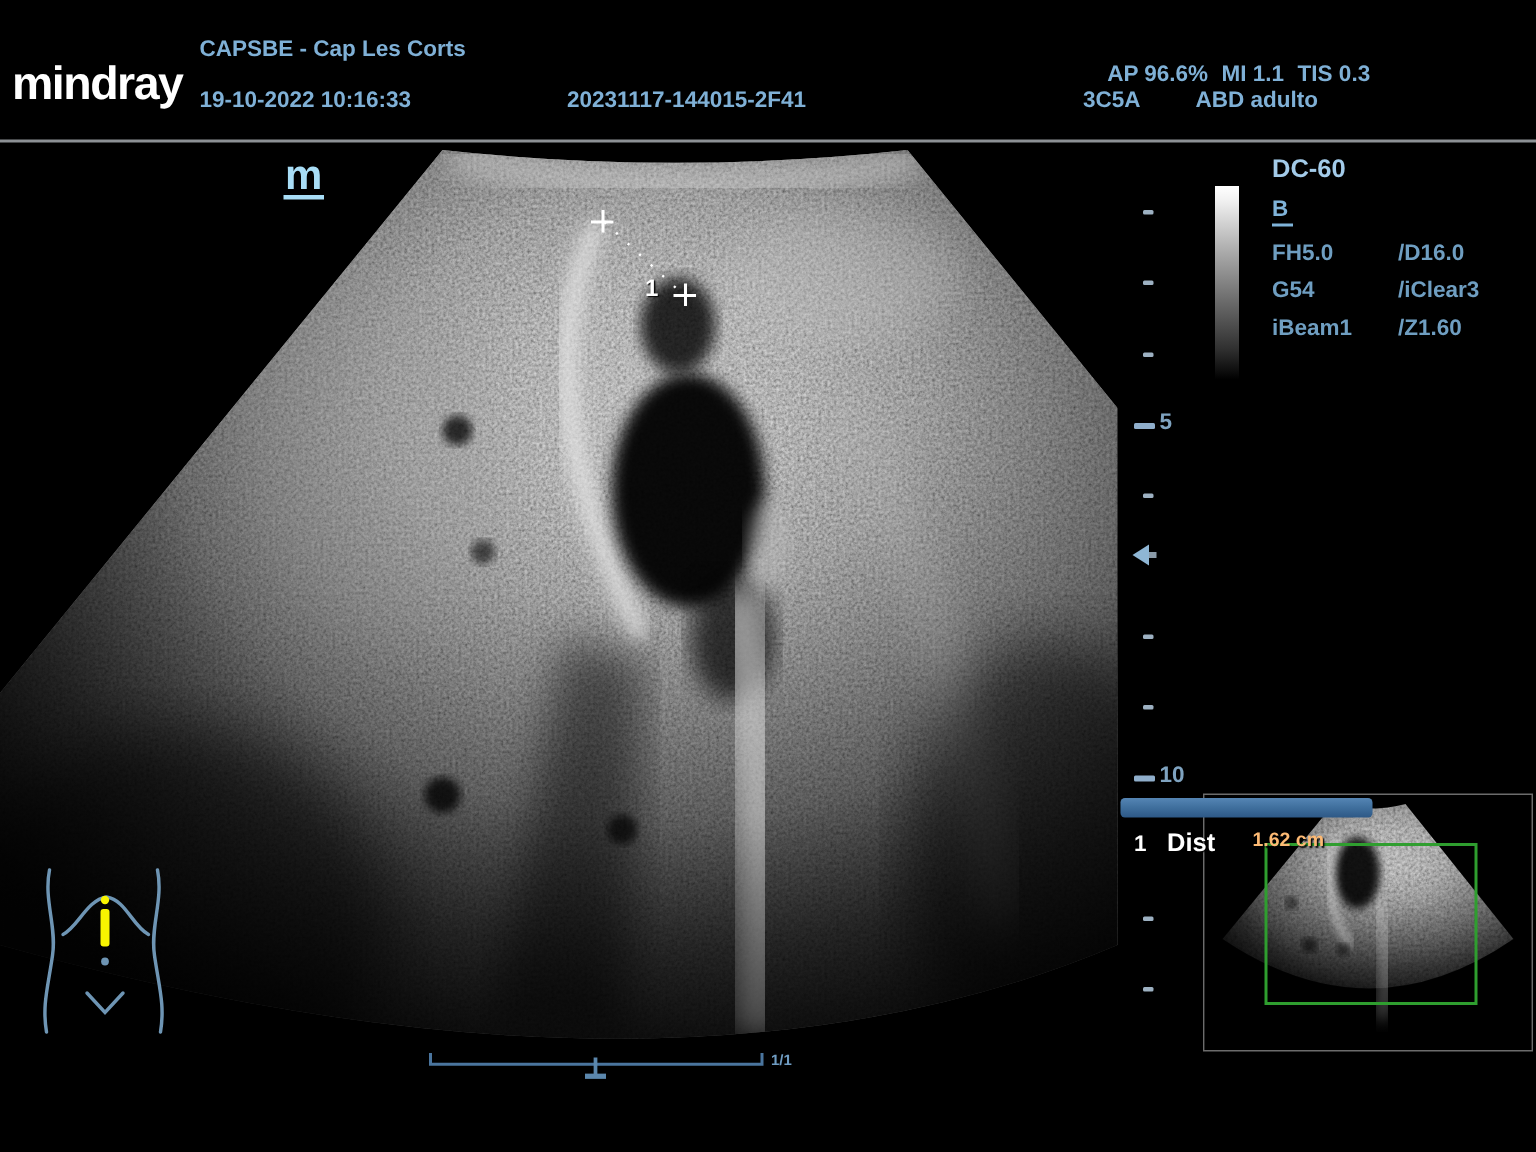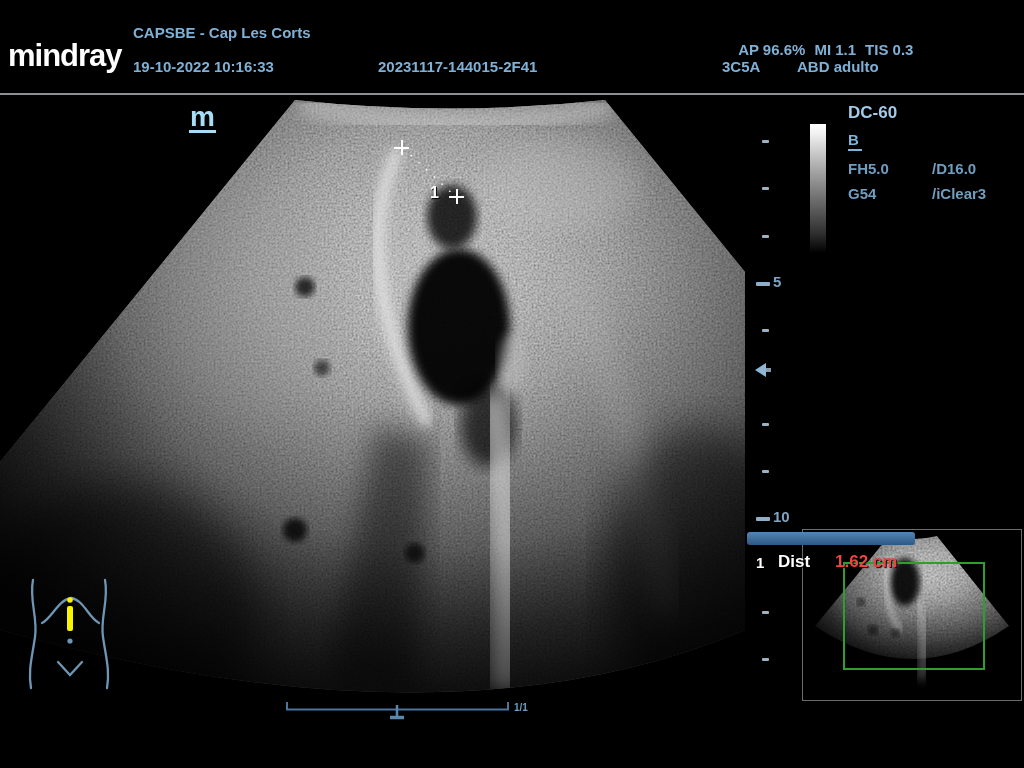--- a/index.html
+++ b/index.html
@@ -49,21 +49,21 @@
         padding:0 3px 1px 0;z-index:2;}
   #params{left:848px;top:156px;width:172px;z-index:2;color:#6f9ec1;font-size:15px;}
   .prow{display:flex;height:25px;line-height:25px;}
   .prow .pl{width:84px;}
 
   
   #measbar{left:747px;top:532px;width:168px;height:13px;border-radius:3px;z-index:6;
       background:linear-gradient(#5585b4 0%,#41719f 45%,#2d5886 100%);}
   #measidx{left:756px;top:554px;color:#fff;font-size:15px;z-index:7;text-shadow:1px 1px 1px #000;}
   #measlabel{left:778px;top:552px;color:#fff;font-size:17px;z-index:7;text-shadow:1px 1px 1px #000;text-align:right;}
-  #measvalue{left:835px;top:552px;color:#ef4444;font-size:17px;z-index:7;text-shadow:1px 1px 1px #000;}
+  #measvalue{left:835px;top:552px;color:#fdba74;font-size:13px;z-index:7;text-shadow:1px 1px 1px #000;}
   #thumb{left:802px;top:529px;width:220px;height:172px;background:#000;
          border:1px solid #6c6c6c;box-sizing:border-box;z-index:4;}
   #roibox{left:40px;top:32px;width:138px;height:104px;border:2px solid #2f9e2f;z-index:5;}
 
   
   #bodymarker{left:18px;top:570px;z-index:3;}
   #cineruler{left:284px;top:698px;z-index:2;}
   #pageind{left:514px;top:702px;color:#6f9cc2;font-size:10px;z-index:2;}
 </style>
 </head>
@@ -182,20 +182,24 @@
   <div class="abs" id="mode">B</div>
   <div class="abs" id="params">
     <div class="prow">
       <span class="pl">FH5.0</span>
       <span class="pr">/D16.0</span>
     </div>
     <div class="prow">
       <span class="pl">G54</span>
       <span class="pr">/iClear3</span>
     </div>
+    <div class="prow">
+      <span class="pl">iBeam1</span>
+      <span class="pr">/Z1.60</span>
+    </div>
   </div>
 
   <div class="abs" id="measbar"></div>
   <div class="abs" id="measidx">1</div>
   <div class="abs" id="measlabel">Dist</div>
   <div class="abs" id="measvalue">1.62 cm</div>
 
   <div class="abs" id="thumb">
     <svg width="218" height="170">
       <g>

